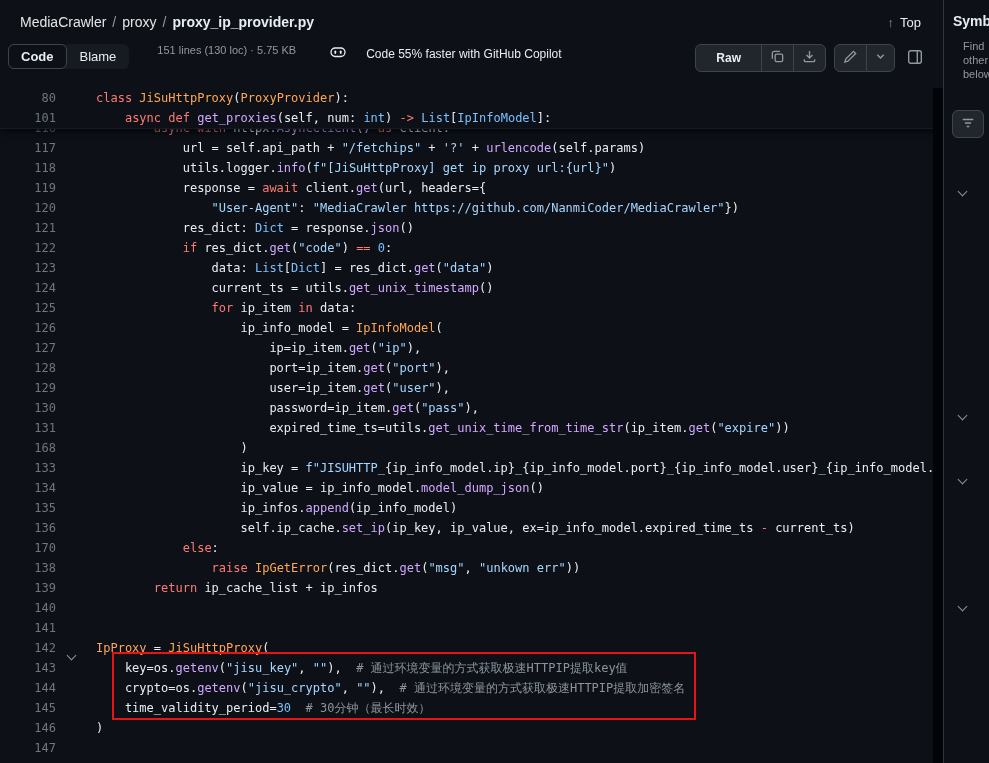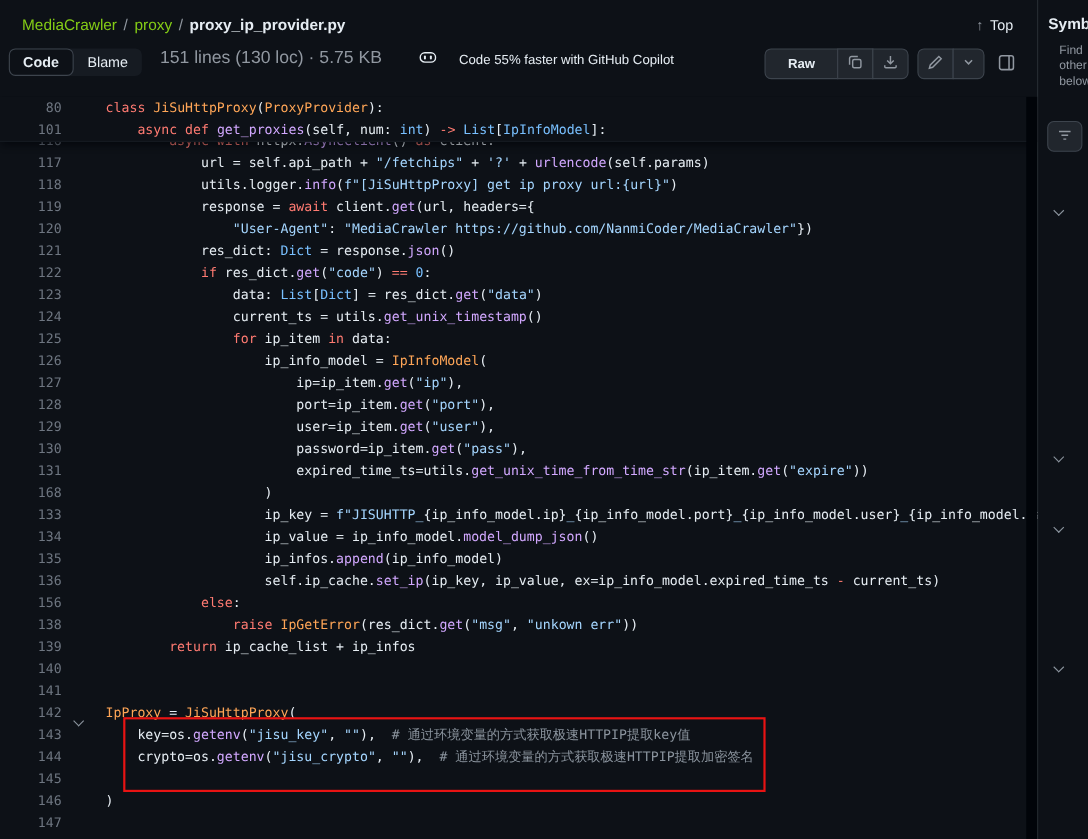--- a/index.html
+++ b/index.html
@@ -7,32 +7,32 @@
   body {
     background:#0d1117; color:#e6edf3;
     font-family:"Liberation Sans", sans-serif;
   }
   .app { display:flex; width:989px; height:763px; }
   .main { width:944px; position:relative; border-right:1px solid #30363d; background:#0d1117; }
 
   
   .crumb-bar { height:44px; display:flex; align-items:center; justify-content:space-between; padding:0 22px 0 20px; }
   .crumbs { font-size:14px; display:flex; align-items:center; gap:6px; white-space:nowrap; }
-  .crumbs a { color:#84cc16; text-decoration:none; cursor:pointer; }
+  .crumbs a { color:#e5e5e5; text-decoration:none; cursor:pointer; }
   .crumbs .sep { color:#9198a1; }
   .crumbs .file { color:#e6edf3; font-weight:600; }
   .top-btn { display:flex; align-items:center; gap:6px; background:transparent; border:0; color:#e6edf3; font-size:13px; font-family:inherit; cursor:pointer; }
   .top-btn .arrow { color:#9198a1; font-size:13px; }
 
   
   .toolbar { height:44px; display:flex; align-items:flex-start; padding:0 16px 0 8px; gap:8px; }
   .seg { display:flex; align-items:center; background:#161b22; border-radius:6px; padding:0; }
   .seg .tab { font-family:inherit; font-size:13px; color:#e6edf3; background:transparent; border:1px solid transparent; border-radius:6px; padding:4px 12px; cursor:pointer; }
   .seg .tab.active { background:#0d1117; border-color:#3d444d; font-weight:600; }
-  .file-info { font-size:16px; color:#9198a1; margin-left:8px; white-space:nowrap; }
+  .file-info { font-size:11px; color:#9198a1; margin-left:20px; white-space:nowrap; }
   .copilot { display:flex; align-items:center; gap:20px; margin-left:26px; font-size:12px; color:#e6edf3; white-space:nowrap; }
   .tb-right { margin-left:auto; display:flex; align-items:center; gap:8px; }
   .btn-group { display:flex; }
   .btn { height:28px; display:flex; align-items:center; gap:4px; padding:0 20px; background:#21262d; border:1px solid #3d444d; color:#e6edf3; font-size:12px; font-weight:600; font-family:inherit; cursor:pointer; }
   .btn-group .btn + .btn { margin-left:-1px; }
   .btn-group .btn:first-child { border-radius:6px 0 0 6px; }
   .btn-group .btn:last-child { border-radius:0 6px 6px 0; }
   .btn-group .btn:only-child { border-radius:6px; }
   .btn.iconb { padding:0 8px; }
   .icon-btn { background:transparent; border:0; padding:4px; cursor:pointer; display:flex; align-items:center; }
@@ -164,29 +164,29 @@
           <div class="code-row"><span class="ln">127</span><span class="gutter"></span><span class="code-text"><span class="tk-p">                        ip=ip_item.</span><span class="tk-f">get</span><span class="tk-p">(</span><span class="tk-s">"ip"</span><span class="tk-p">),</span></span></div>
           <div class="code-row"><span class="ln">128</span><span class="gutter"></span><span class="code-text"><span class="tk-p">                        port=ip_item.</span><span class="tk-f">get</span><span class="tk-p">(</span><span class="tk-s">"port"</span><span class="tk-p">),</span></span></div>
           <div class="code-row"><span class="ln">129</span><span class="gutter"></span><span class="code-text"><span class="tk-p">                        user=ip_item.</span><span class="tk-f">get</span><span class="tk-p">(</span><span class="tk-s">"user"</span><span class="tk-p">),</span></span></div>
           <div class="code-row"><span class="ln">130</span><span class="gutter"></span><span class="code-text"><span class="tk-p">                        password=ip_item.</span><span class="tk-f">get</span><span class="tk-p">(</span><span class="tk-s">"pass"</span><span class="tk-p">),</span></span></div>
           <div class="code-row"><span class="ln">131</span><span class="gutter"></span><span class="code-text"><span class="tk-p">                        expired_time_ts=utils.</span><span class="tk-f">get_unix_time_from_time_str</span><span class="tk-p">(ip_item.</span><span class="tk-f">get</span><span class="tk-p">(</span><span class="tk-s">"expire"</span><span class="tk-p">))</span></span></div>
           <div class="code-row"><span class="ln">168</span><span class="gutter"></span><span class="code-text"><span class="tk-p">                    )</span></span></div>
           <div class="code-row"><span class="ln">133</span><span class="gutter"></span><span class="code-text"><span class="tk-p">                    ip_key = </span><span class="tk-s">f"JISUHTTP_</span><span class="tk-p">{ip_info_model.ip}</span><span class="tk-s">_</span><span class="tk-p">{ip_info_model.port}</span><span class="tk-s">_</span><span class="tk-p">{ip_info_model.user}</span><span class="tk-s">_</span><span class="tk-p">{ip_info_model.password}</span></span></div>
           <div class="code-row"><span class="ln">134</span><span class="gutter"></span><span class="code-text"><span class="tk-p">                    ip_value = ip_info_model.</span><span class="tk-f">model_dump_json</span><span class="tk-p">()</span></span></div>
           <div class="code-row"><span class="ln">135</span><span class="gutter"></span><span class="code-text"><span class="tk-p">                    ip_infos.</span><span class="tk-f">append</span><span class="tk-p">(ip_info_model)</span></span></div>
           <div class="code-row"><span class="ln">136</span><span class="gutter"></span><span class="code-text"><span class="tk-p">                    self.ip_cache.</span><span class="tk-f">set_ip</span><span class="tk-p">(ip_key, ip_value, ex=ip_info_model.expired_time_ts </span><span class="tk-k">-</span><span class="tk-p"> current_ts)</span></span></div>
-          <div class="code-row"><span class="ln">156</span><span class="gutter"></span><span class="code-text"><span class="tk-p">            </span><span class="tk-k">else</span><span class="tk-p">:</span></span></div>
+          <div class="code-row"><span class="ln">170</span><span class="gutter"></span><span class="code-text"><span class="tk-p">            </span><span class="tk-k">else</span><span class="tk-p">:</span></span></div>
           <div class="code-row"><span class="ln">138</span><span class="gutter"></span><span class="code-text"><span class="tk-p">                </span><span class="tk-k">raise</span><span class="tk-p"> </span><span class="tk-e">IpGetError</span><span class="tk-p">(res_dict.</span><span class="tk-f">get</span><span class="tk-p">(</span><span class="tk-s">"msg"</span><span class="tk-p">, </span><span class="tk-s">"unkown err"</span><span class="tk-p">))</span></span></div>
           <div class="code-row"><span class="ln">139</span><span class="gutter"></span><span class="code-text"><span class="tk-p">        </span><span class="tk-k">return</span><span class="tk-p"> ip_cache_list + ip_infos</span></span></div>
           <div class="code-row"><span class="ln">140</span><span class="gutter"></span><span class="code-text"></span></div>
           <div class="code-row"><span class="ln">141</span><span class="gutter"></span><span class="code-text"></span></div>
           <div class="code-row"><span class="ln">142</span><span class="gutter"><span class="chev code-chev"></span></span><span class="code-text"><span class="tk-e">IpProxy</span><span class="tk-p"> = </span><span class="tk-e">JiSuHttpProxy</span><span class="tk-p">(</span></span></div>
           <div class="code-row"><span class="ln">143</span><span class="gutter"></span><span class="code-text"><span class="tk-p">    key=os.</span><span class="tk-f">getenv</span><span class="tk-p">(</span><span class="tk-s">"jisu_key"</span><span class="tk-p">, </span><span class="tk-s">""</span><span class="tk-p">),  </span><span class="tk-c"># 通过环境变量的方式获取极速HTTPIP提取key值</span></span></div>
           <div class="code-row"><span class="ln">144</span><span class="gutter"></span><span class="code-text"><span class="tk-p">    crypto=os.</span><span class="tk-f">getenv</span><span class="tk-p">(</span><span class="tk-s">"jisu_crypto"</span><span class="tk-p">, </span><span class="tk-s">""</span><span class="tk-p">),  </span><span class="tk-c"># 通过环境变量的方式获取极速HTTPIP提取加密签名</span></span></div>
-          <div class="code-row"><span class="ln">145</span><span class="gutter"></span></div>
+          <div class="code-row"><span class="ln">145</span><span class="gutter"></span><span class="code-text"><span class="tk-p">    time_validity_period=</span><span class="tk-n">30</span><span class="tk-p">  </span><span class="tk-c"># 30分钟（最长时效）</span></span></div>
           <div class="code-row"><span class="ln">146</span><span class="gutter"></span><span class="code-text"><span class="tk-p">)</span></span></div>
           <div class="code-row"><span class="ln">147</span><span class="gutter"></span><span class="code-text"></span></div>
         </div>
       <div class="sticky">
           <div class="code-row"><span class="ln">80</span><span class="gutter"></span><span class="code-text"><span class="tk-k">class</span><span class="tk-p"> </span><span class="tk-e">JiSuHttpProxy</span><span class="tk-p">(</span><span class="tk-e">ProxyProvider</span><span class="tk-p">):</span></span></div>
           <div class="code-row"><span class="ln">101</span><span class="gutter"></span><span class="code-text"><span class="tk-p">    </span><span class="tk-k">async</span><span class="tk-p"> </span><span class="tk-k">def</span><span class="tk-p"> </span><span class="tk-f">get_proxies</span><span class="tk-p">(self, num: </span><span class="tk-n">int</span><span class="tk-p">) </span><span class="tk-k">-&gt;</span><span class="tk-p"> </span><span class="tk-n">List</span><span class="tk-p">[</span><span class="tk-n">IpInfoModel</span><span class="tk-p">]:</span></span></div>
         </div>
       <div class="red-box" style="border-color: rgb(232, 19, 19);"></div>
       <div class="scroll-gutter"></div>
     </div>

